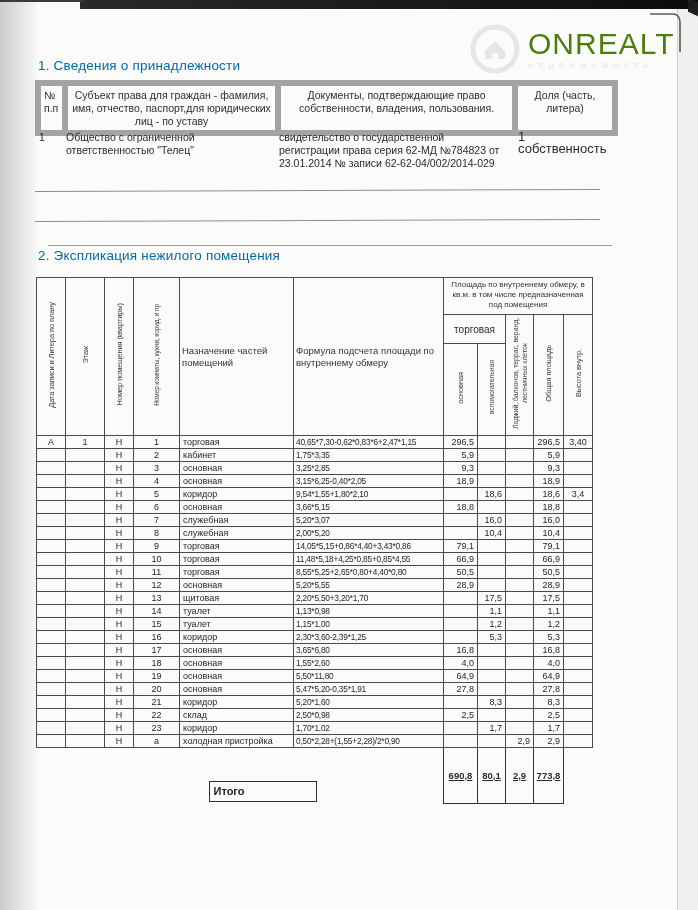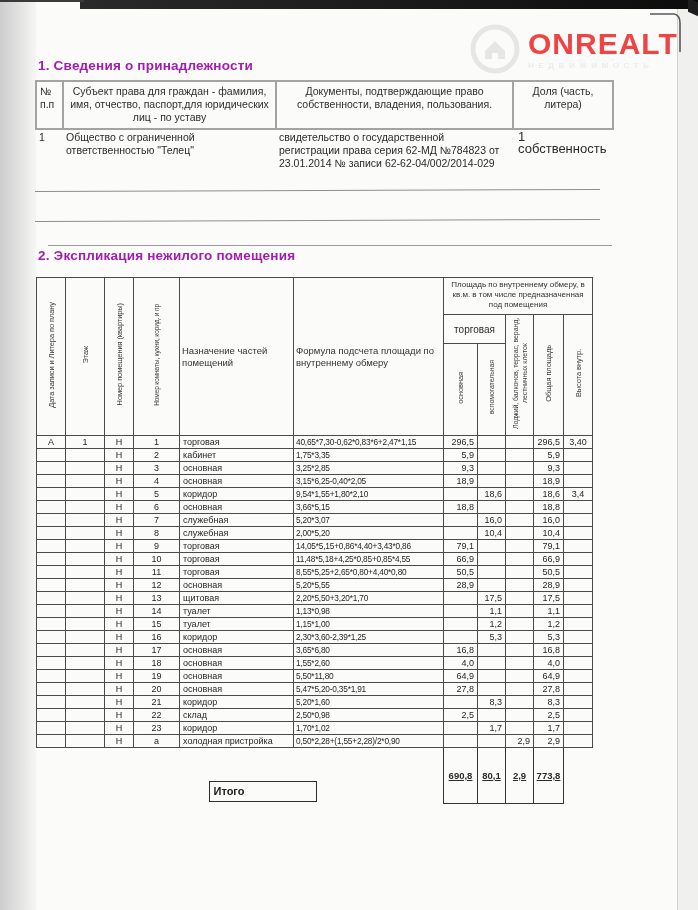--- a/index.html
+++ b/index.html
@@ -14,30 +14,30 @@
   .scan-top-bar{left:80px;top:0;width:618px;height:9px;background:linear-gradient(to right,#2a2a2a,#0c0c0c);}
   .scan-top-thin{left:0;top:0;width:84px;height:2px;background:#3a3a3a;}
   .scan-left-strip{left:0;top:2px;width:36px;height:908px;background:linear-gradient(to right,#cdcdcd,#e9e9e8 70%,#f6f6f5);}
   .scan-right-strip{left:677px;top:9px;width:21px;height:901px;background:#f0f0ef;border-left:1px solid #d2d2d0;}
   .corner-mark{left:688px;top:0;width:10px;height:14px;background:#1e1e1e;transform:skewY(25deg);}
   .page-curl{left:646px;top:6px;}
   
   .watermark{left:470px;top:18px;width:200px;height:62px;display:flex;align-items:center;pointer-events:none;}
   .wm-icon{flex:0 0 auto;}
   .wm-textwrap{margin-left:8px;}
-  .wm-brand{font-size:30px;font-weight:bold;letter-spacing:1px;color:#ef4444;line-height:30px;}
+  .wm-brand{font-size:30px;font-weight:normal;letter-spacing:1px;color:#4d7c0f;line-height:30px;}
   .wm-sub{font-size:8px;font-weight:bold;letter-spacing:4.6px;color:#ebebe9;margin-top:2px;}
   
-  .sec-title{font-weight:bold;font-size:13.5px;color:#a21caf;letter-spacing:0.2px;}
+  .sec-title{font-weight:normal;font-size:13.5px;color:#0369a1;letter-spacing:0.2px;}
   #title1{left:38px;top:58px;}
   #title2{left:38px;top:248px;}
   
   table{border-collapse:collapse;table-layout:fixed;}
   .t1{left:35px;top:80px;width:577px;}
-  .t1 th{border:2px solid #a3a3a3;font-weight:normal;font-size:10.5px;line-height:13px;
+  .t1 th{border:6px solid #a3a3a3;font-weight:normal;font-size:10.5px;line-height:13px;
          vertical-align:top;padding:3px 2px 2px 2px;text-align:center;color:#2e2e2e;}
   .t1 th.numcol{text-align:left;padding-left:3px;}
   .t1-datarow{left:35px;top:131px;width:577px;display:grid;grid-template-columns:27px 213px 237px 100px;
               font-size:10.5px;line-height:13px;color:#2a2a2a;}
   .t1-datarow .cell{padding:0 6px 0 4px;}
   .t1-datarow .share{font-size:13px;line-height:12px;padding-left:6px;width:80px;}
   
   .rule{height:1px;background:#8d8d8d;}
   #rule1{left:35px;top:190px;width:565px;transform:rotate(-0.2deg);}
   #rule2{left:35px;top:220px;width:565px;transform:rotate(-0.2deg);}

